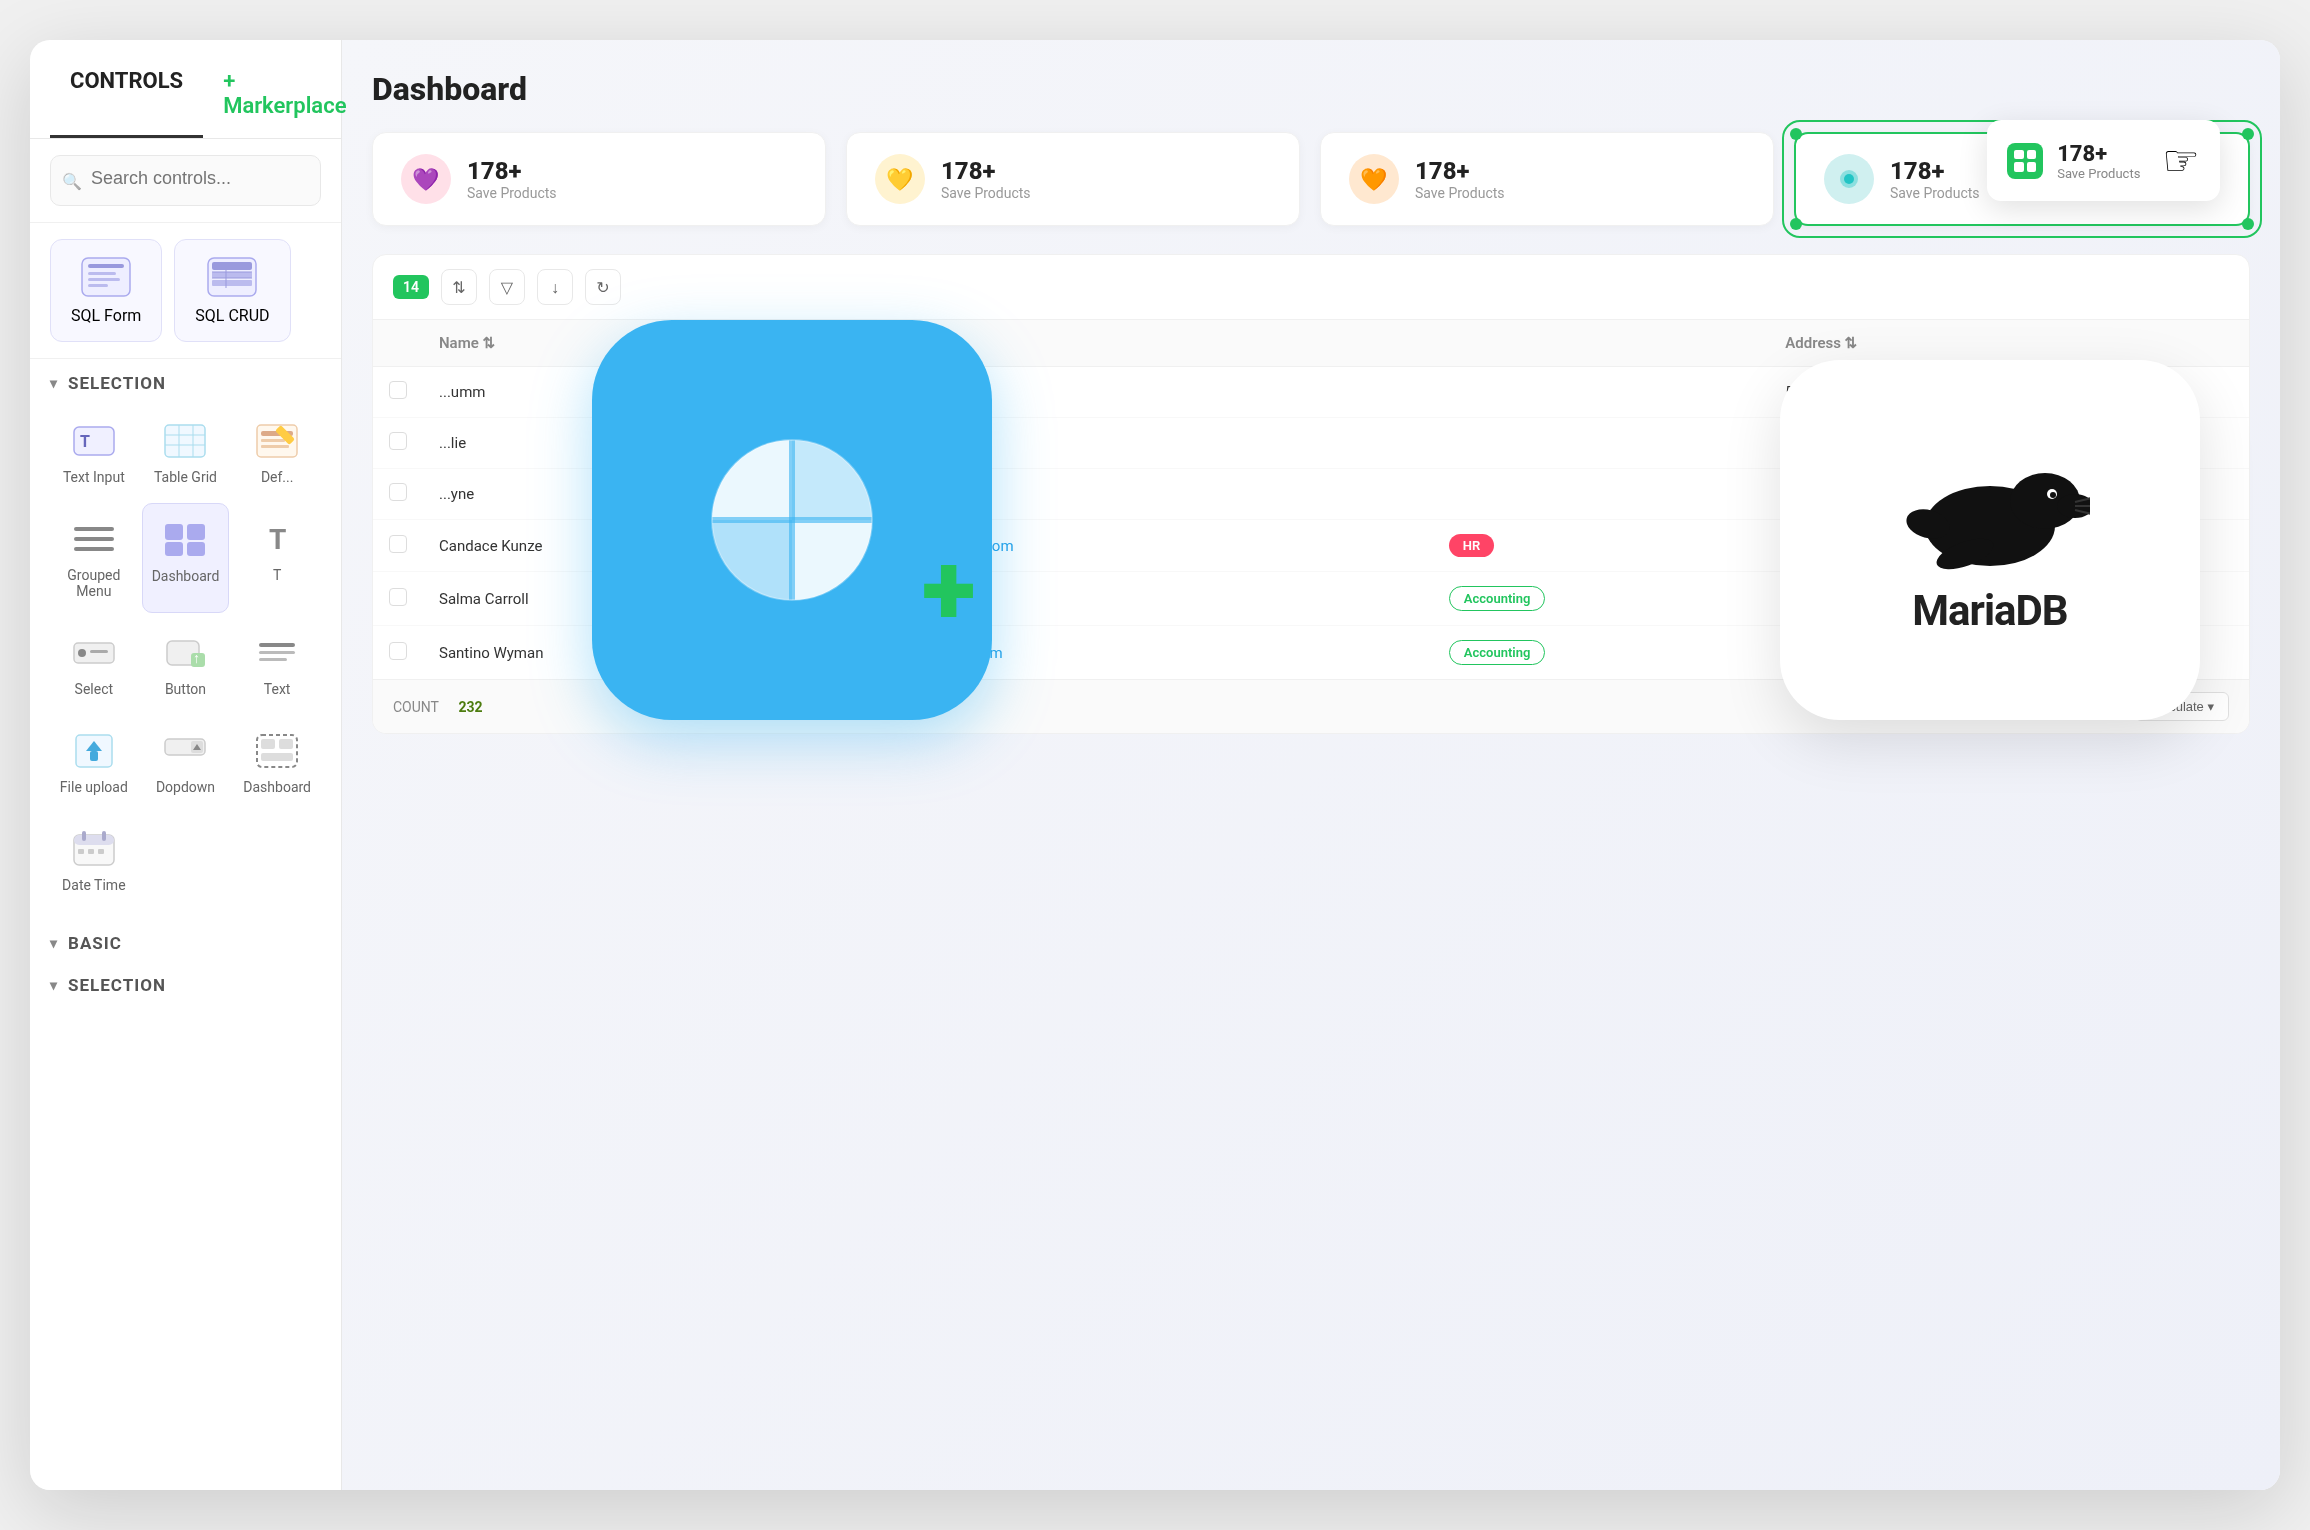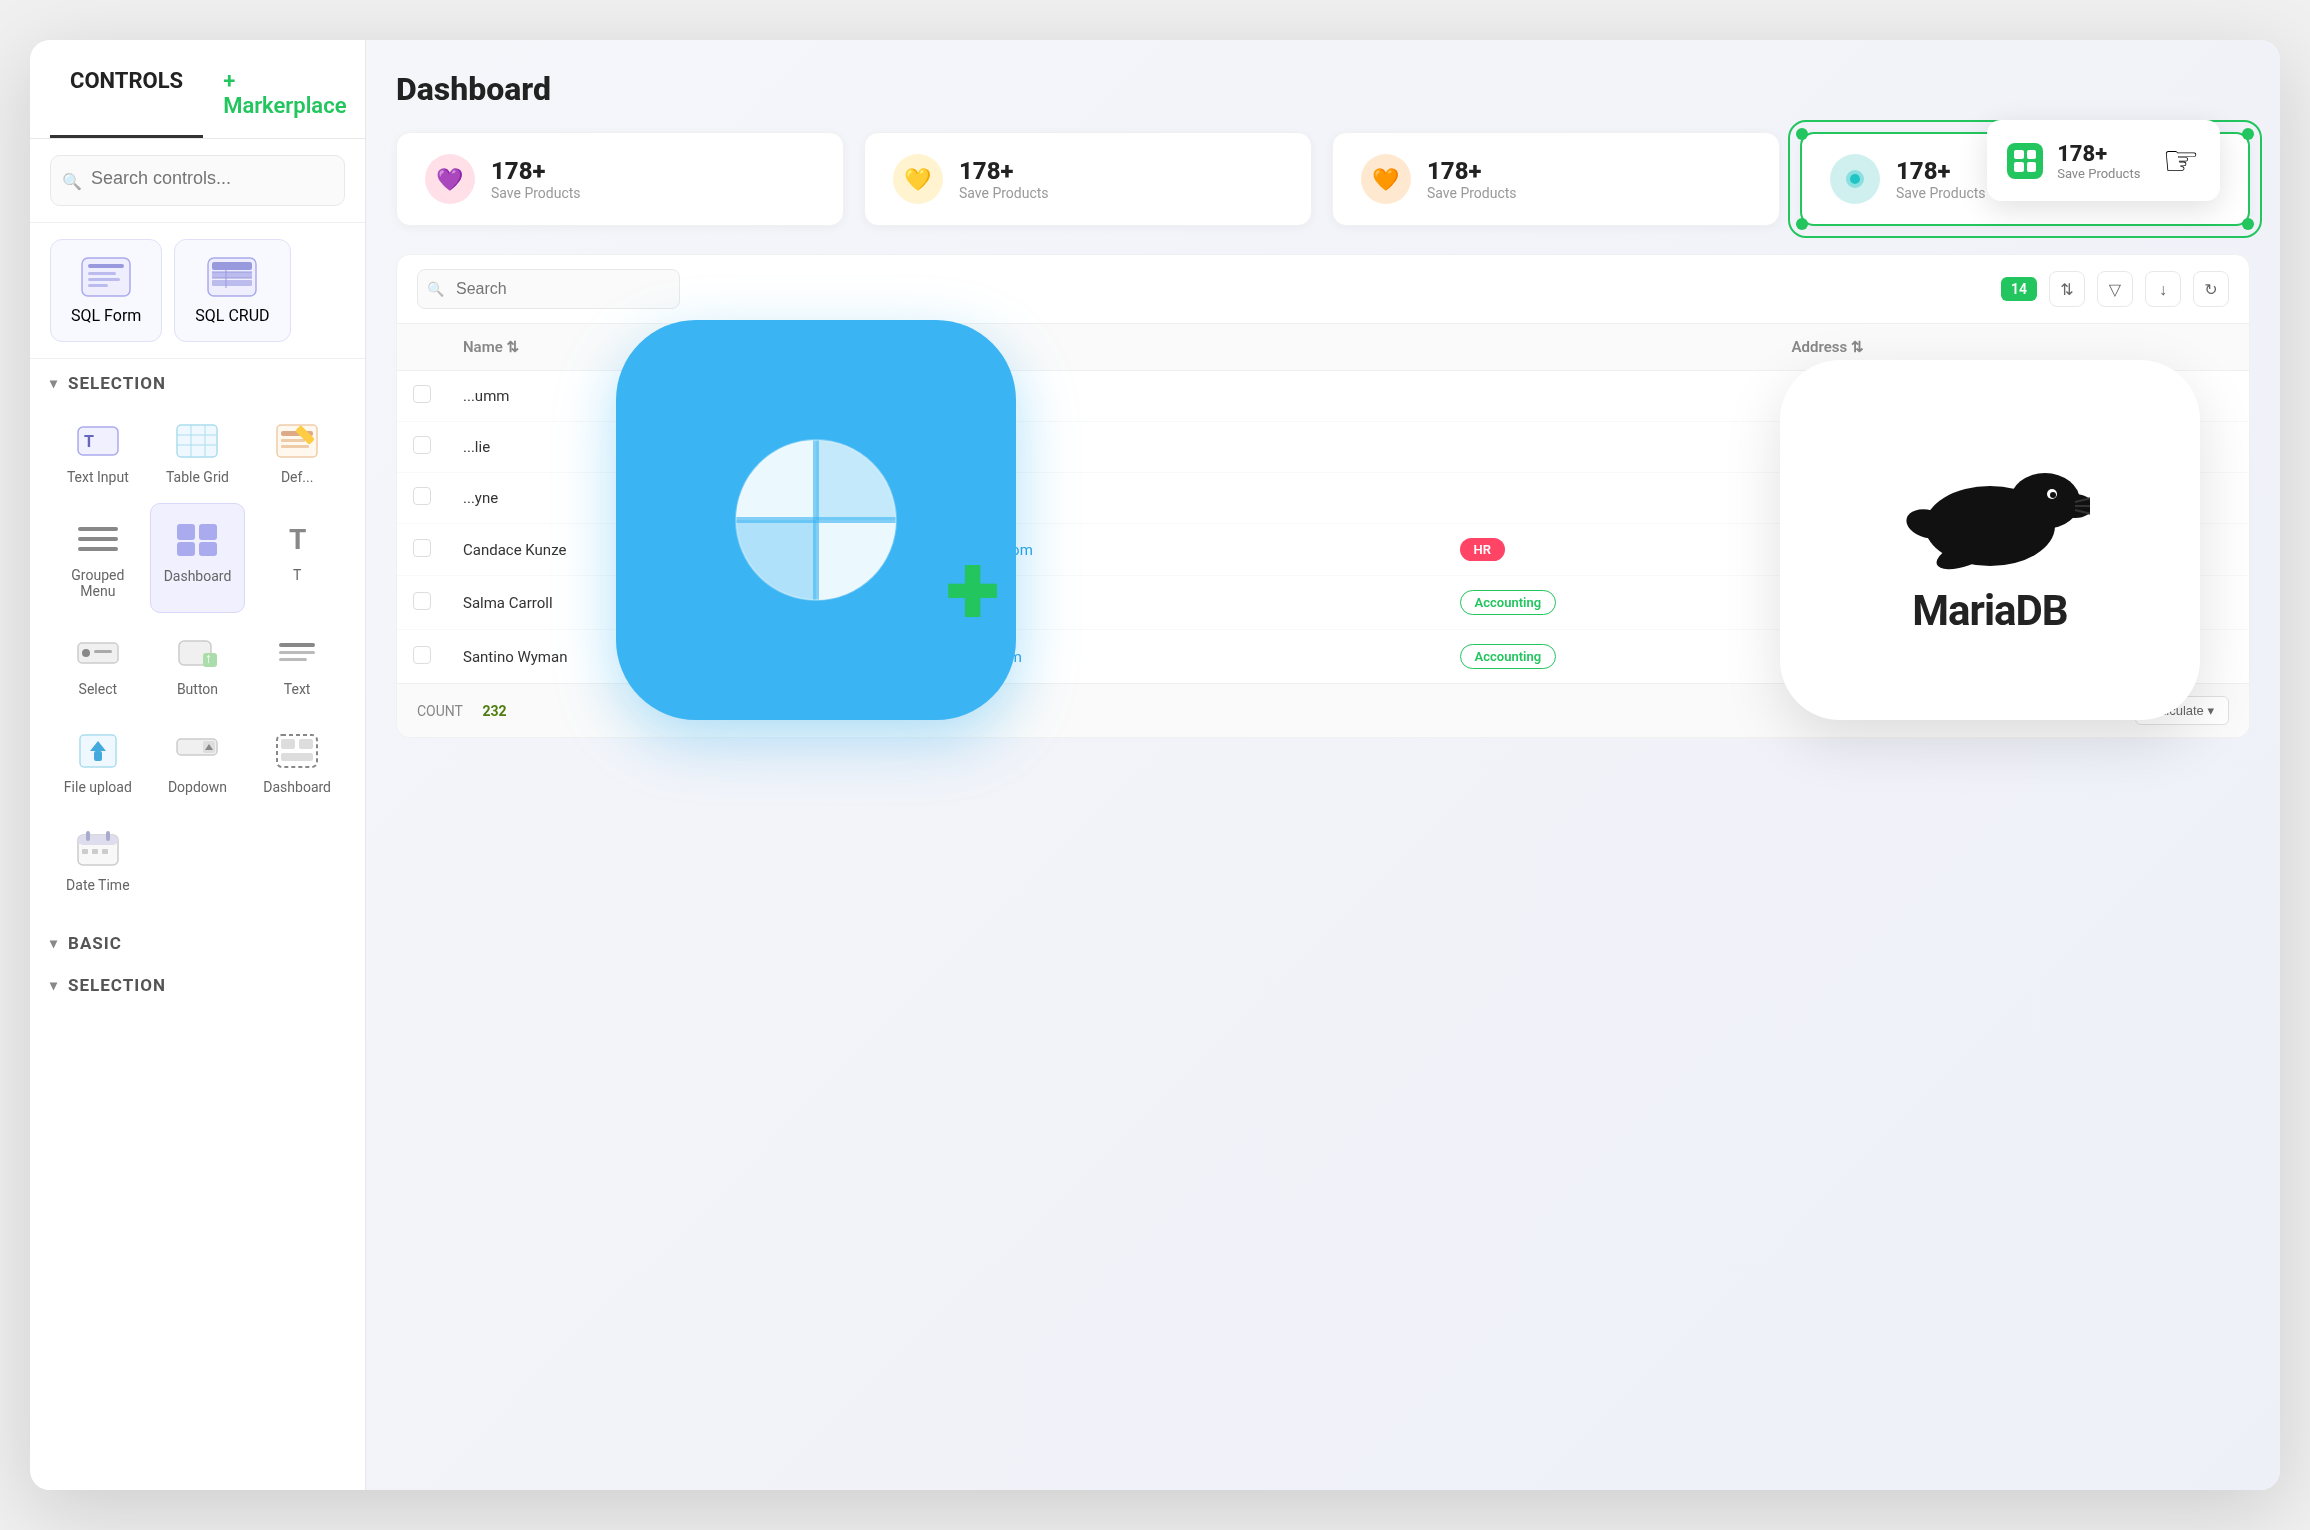--- a/index.html
+++ b/index.html
@@ -20,21 +20,21 @@
       bottom: 40px;
       display: flex;
       gap: 0;
       border-radius: 20px;
       overflow: hidden;
       box-shadow: 0 20px 80px rgba(0,0,0,0.15);
     }
 
     
     .sidebar {
-      width: 336px;
+      width: 312px;
       background: #fff;
       border-right: 1px solid #e8e8e8;
       flex-shrink: 0;
       display: flex;
       flex-direction: column;
       z-index: 10;
     }
 
     .sidebar-tabs {
       display: flex;
@@ -772,23 +772,20 @@
         <div class="tooltip-info">
           <div class="tooltip-number">178+</div>
           <div class="tooltip-label">Save Products</div>
         </div>
 
         <div style="font-size:42px;margin-left:8px;">☞</div>
       </div>
 
       <div class="table-container">
         <div class="table-toolbar">
-          <div class="table-search-wrapper">
-            <input class="table-search" type="text" placeholder="Search" style="">
-          </div>
           <div class="table-badge">14</div>
           <div class="table-action-btn">⇅</div>
           <div class="table-action-btn">▽</div>
           <div class="table-action-btn">↓</div>
           <div class="table-action-btn">↻</div>
         </div>
         <table>
           <thead>
             <tr>
               <th style="width:40px;"></th>

